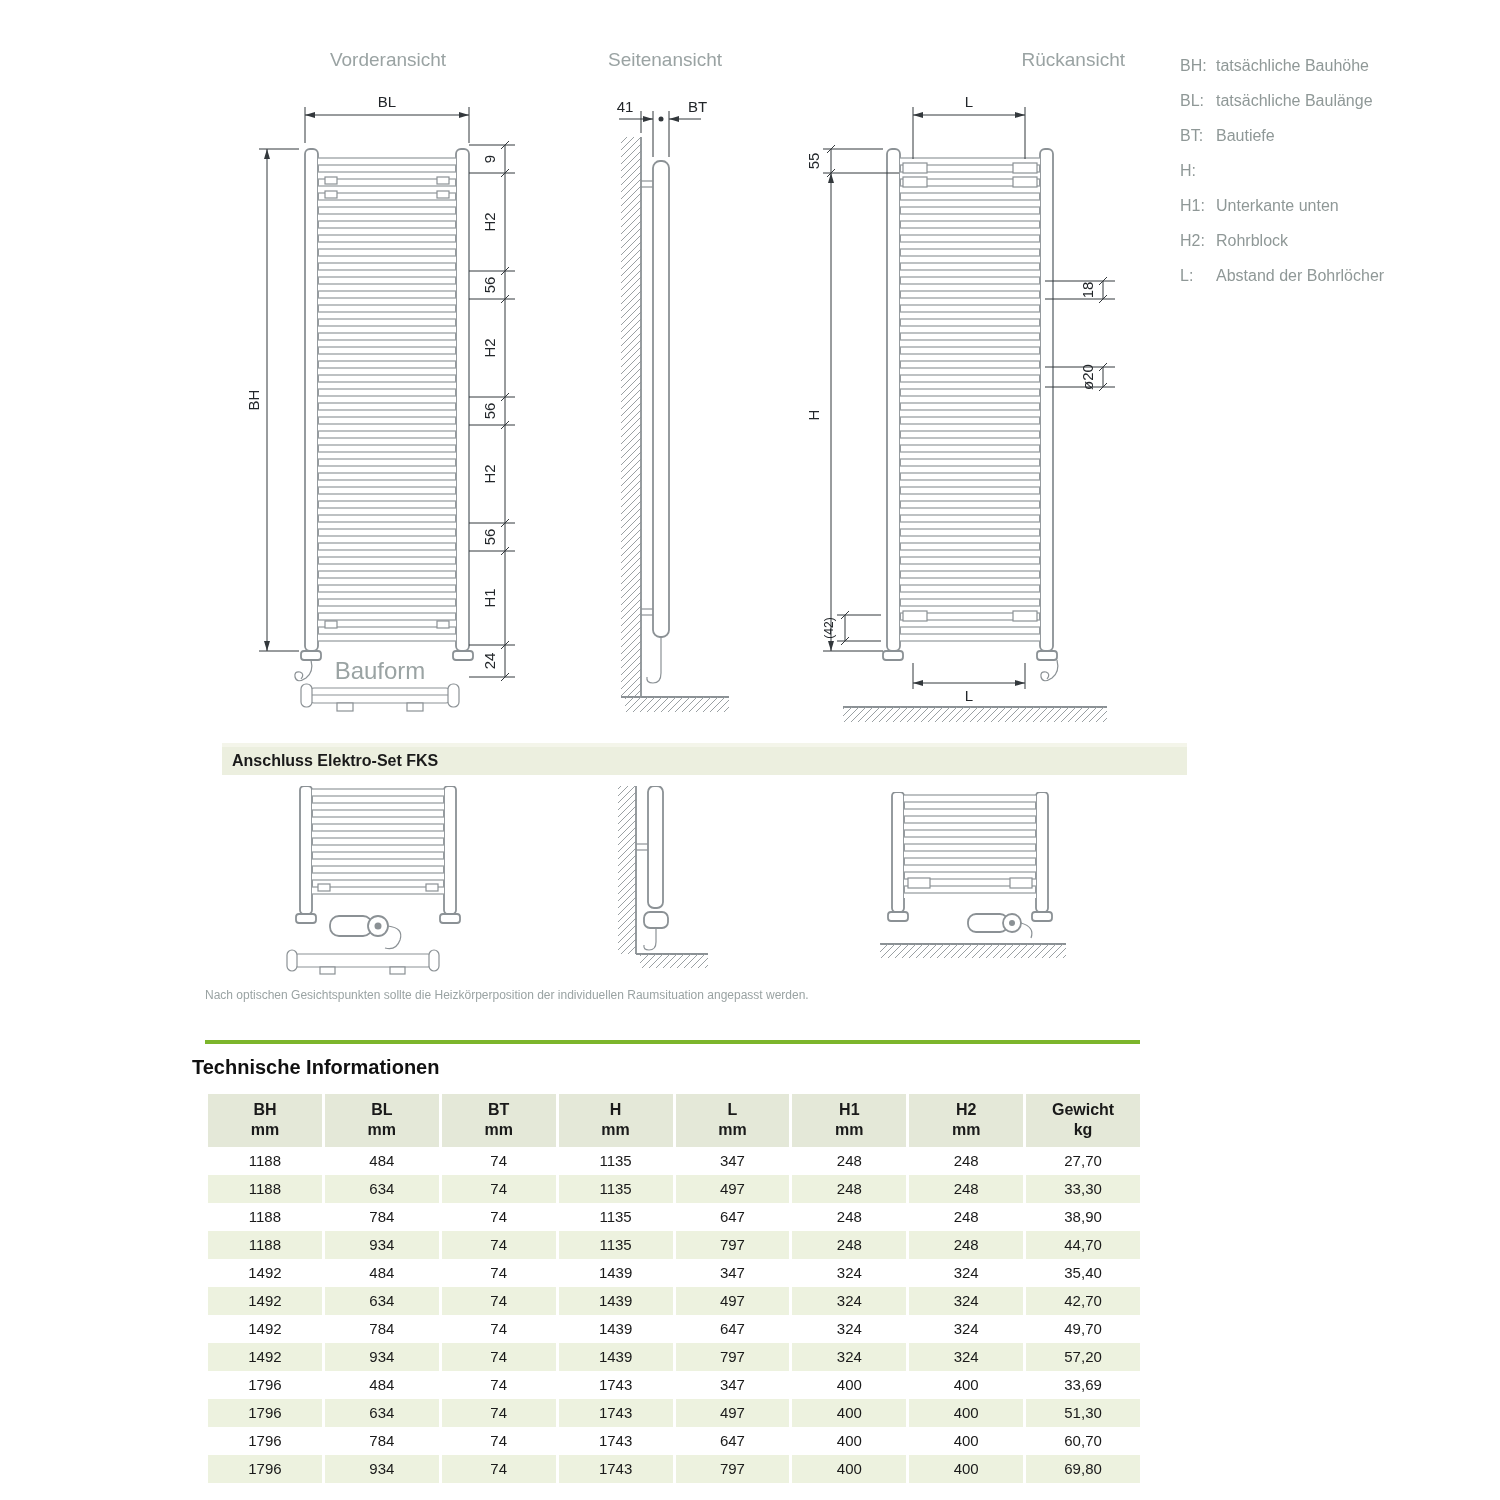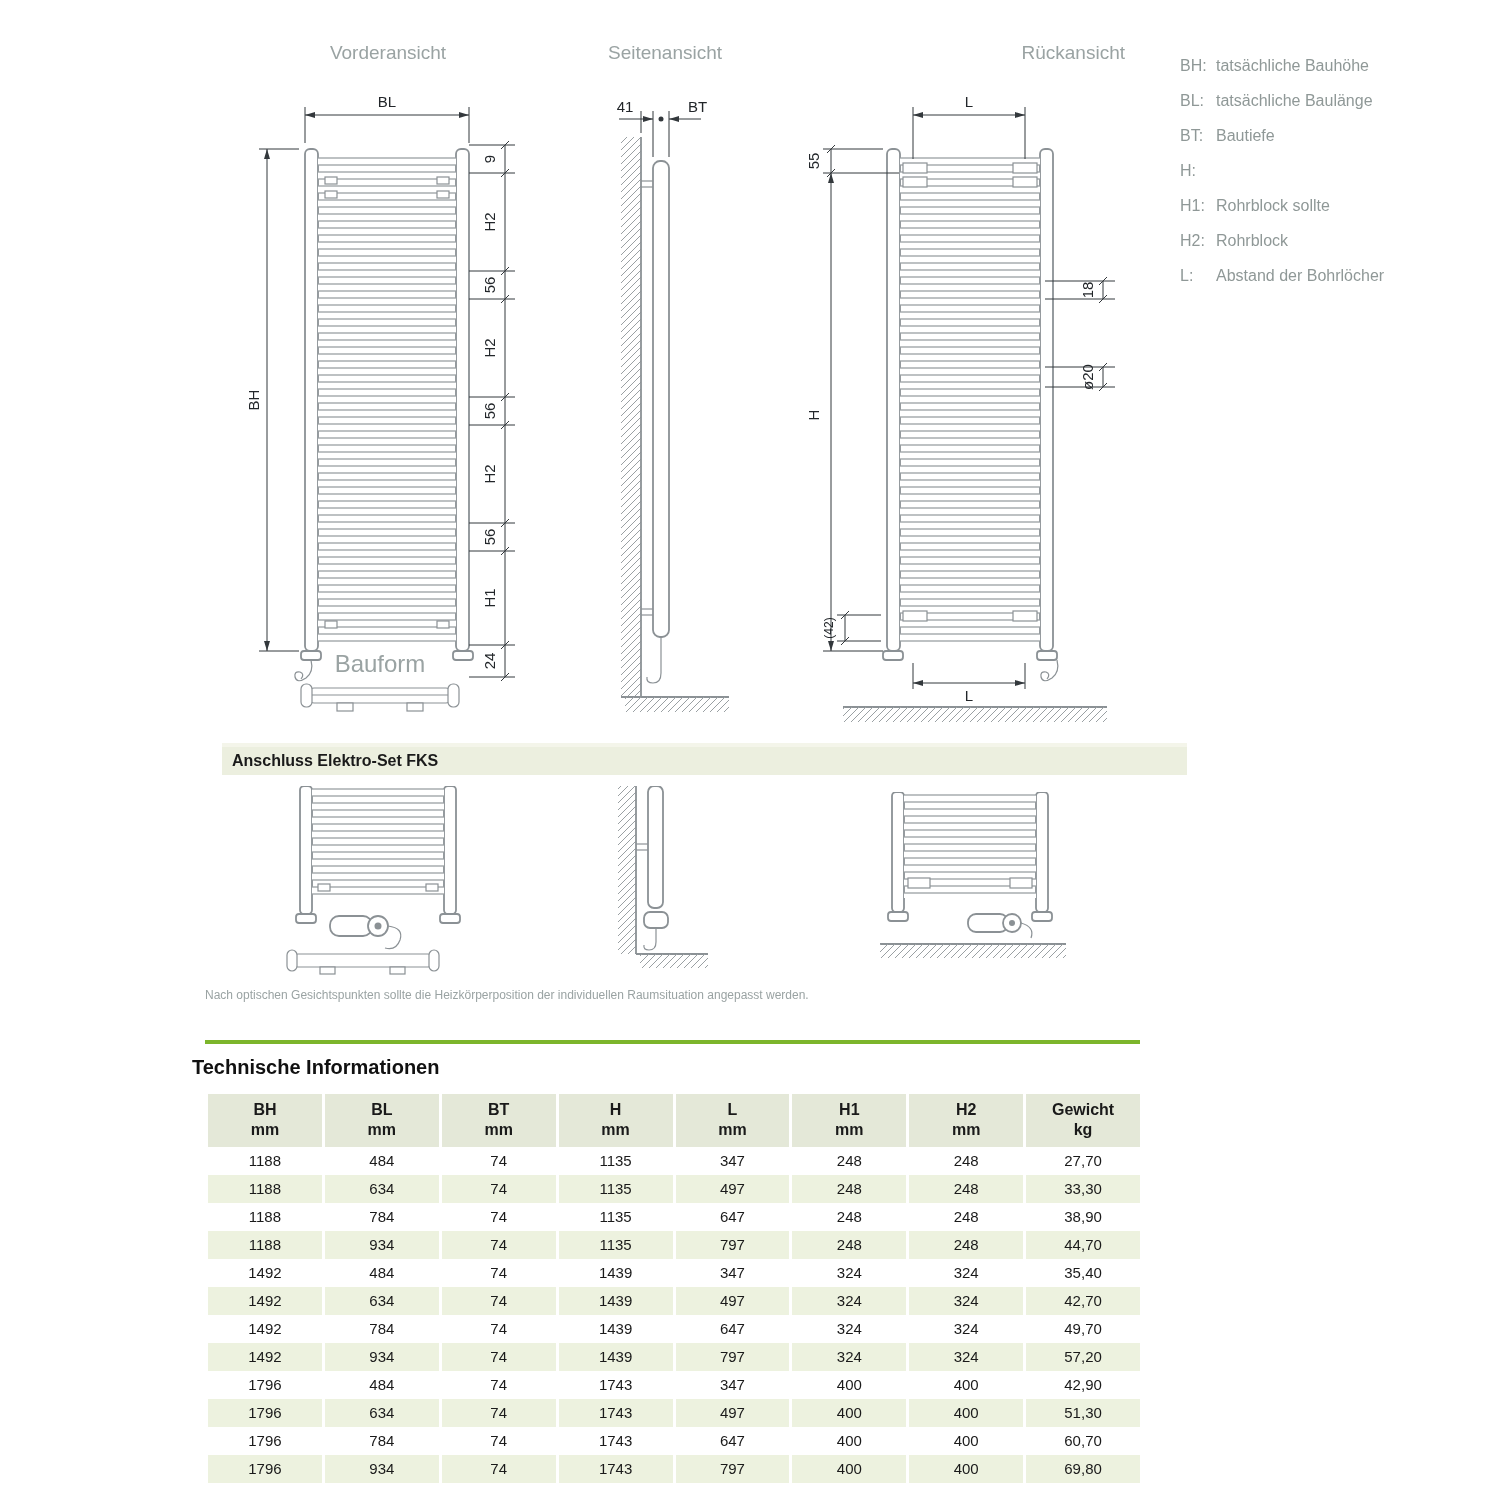--- a/index.html
+++ b/index.html
@@ -4,21 +4,21 @@
 <style>
   * { margin:0; padding:0; box-sizing:border-box; }
   html,body { background:#fff; }
   body {
     width:1500px; height:1500px; position:relative; overflow:hidden;
     font-family:"Liberation Sans", sans-serif; color:#1a1a1a;
   }
   .abs { position:absolute; }
 
   
-  .view-title { position:absolute; font-size:19px; color:#9aa3a3; text-align:center; }
+  .view-title { position:absolute; font-size:19px; color:#9aa3a3; text-align:center;margin-top:7px; }
 
   
   .legend { position:absolute; left:1180px; top:55px; width:300px; }
   .legend-row { display:flex; margin-bottom:14px; font-size:16px; color:#8f9897; line-height:21px; }
   .legend-term { flex:0 0 36px; }
   .legend-desc { width:240px; }
 
   
   .g   { stroke:#8b9195; fill:none; stroke-width:1.8; }
   .gf  { stroke:#8b9195; fill:#fff;  stroke-width:1.8; }
@@ -88,21 +88,21 @@
         </div>
         <div class="legend-row">
           <div class="legend-term">BT:</div>
           <div class="legend-desc">Bautiefe</div>
         </div>
         <div class="legend-row">
           <div class="legend-term">H:</div>
         </div>
         <div class="legend-row">
           <div class="legend-term">H1:</div>
-          <div class="legend-desc">Rohrblock sollte</div>
+          <div class="legend-desc">Unterkante unten</div>
         </div>
         <div class="legend-row">
           <div class="legend-term">H2:</div>
           <div class="legend-desc">Rohrblock</div>
         </div>
         <div class="legend-row">
           <div class="legend-term">L:</div>
           <div class="legend-desc">Abstand der Bohrlöcher</div>
         </div>
       </div>
@@ -453,21 +453,21 @@
           <td>57,20</td>
         </tr>
         <tr>
           <td>1796</td>
           <td>484</td>
           <td>74</td>
           <td>1743</td>
           <td>347</td>
           <td>400</td>
           <td>400</td>
-          <td>42,90</td>
+          <td>33,69</td>
         </tr>
         <tr class="alt">
           <td>1796</td>
           <td>634</td>
           <td>74</td>
           <td>1743</td>
           <td>497</td>
           <td>400</td>
           <td>400</td>
           <td>51,30</td>

